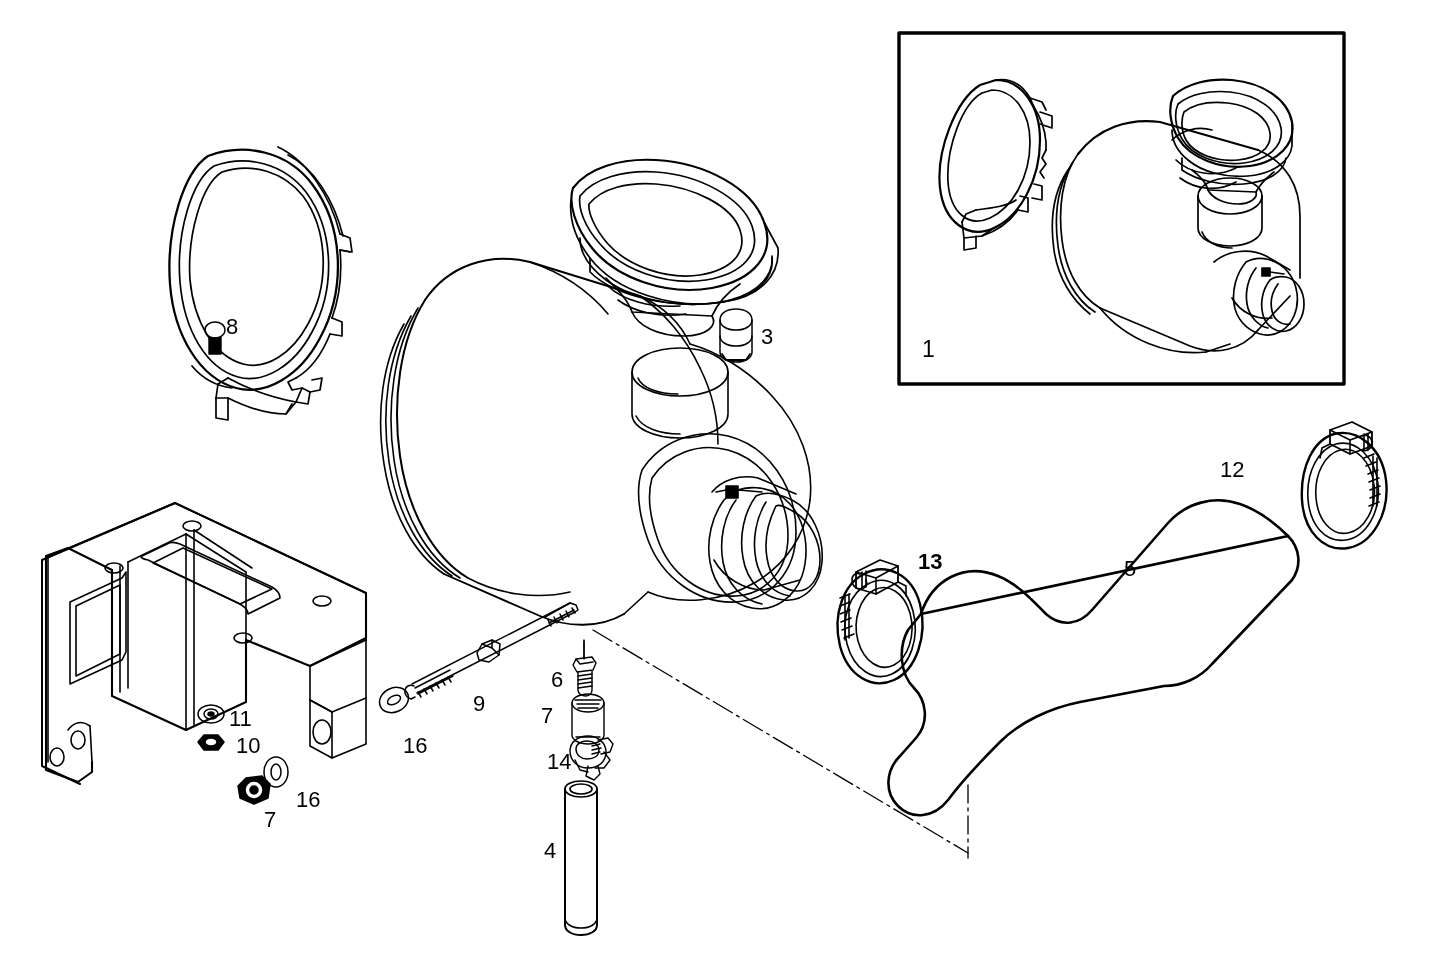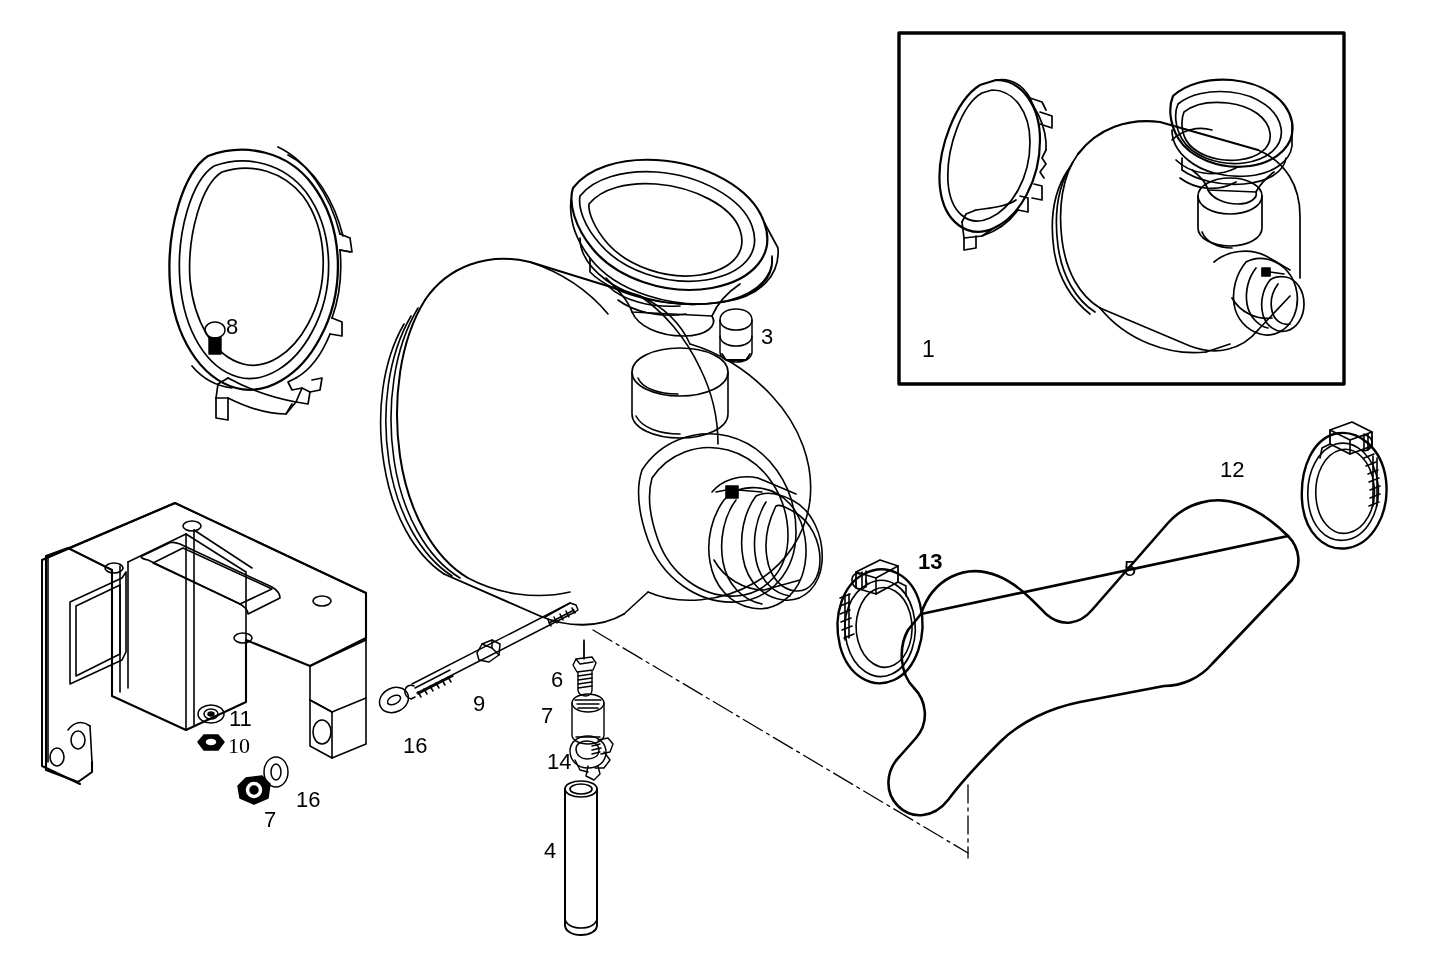--- a/index.html
+++ b/index.html
@@ -448,21 +448,21 @@
   </svg>
 
   <div class="callout big" style="left:922px;  top:338px;">1</div>
   <div class="callout" style="left:761px;  top:326px;">3</div>
   <div class="callout" style="left:544px;  top:840px;">4</div>
   <div class="callout" style="left:1124px; top:558px;">5</div>
   <div class="callout" style="left:551px;  top:669px;">6</div>
   <div class="callout" style="left:264px;  top:809px;">7</div>
   <div class="callout" style="left:226px;  top:316px;">8</div>
   <div class="callout" style="left:473px;  top:693px;">9</div>
-  <div class="callout" style="left:228px;  top:735px;font-family:Liberation Serif, serif;">10</div>
+  <div class="callout" style="left:236px;  top:735px;">10</div>
   <div class="callout" style="left:229px;  top:708px;text-align:center;">11</div>
   <div class="callout" style="left:1220px; top:422px;margin-top:37px;">12</div>
   <div class="callout" style="left:918px;  top:551px;font-weight:bold;">13</div>
   <div class="callout" style="left:535px;  top:751px;margin-left:12px;">14</div>
   <div class="callout" style="left:541px;  top:705px;">7</div>
   <div class="callout" style="left:403px;  top:735px;">16</div>
   <div class="callout" style="left:296px;  top:789px;">16</div>
 
 </div>
 

